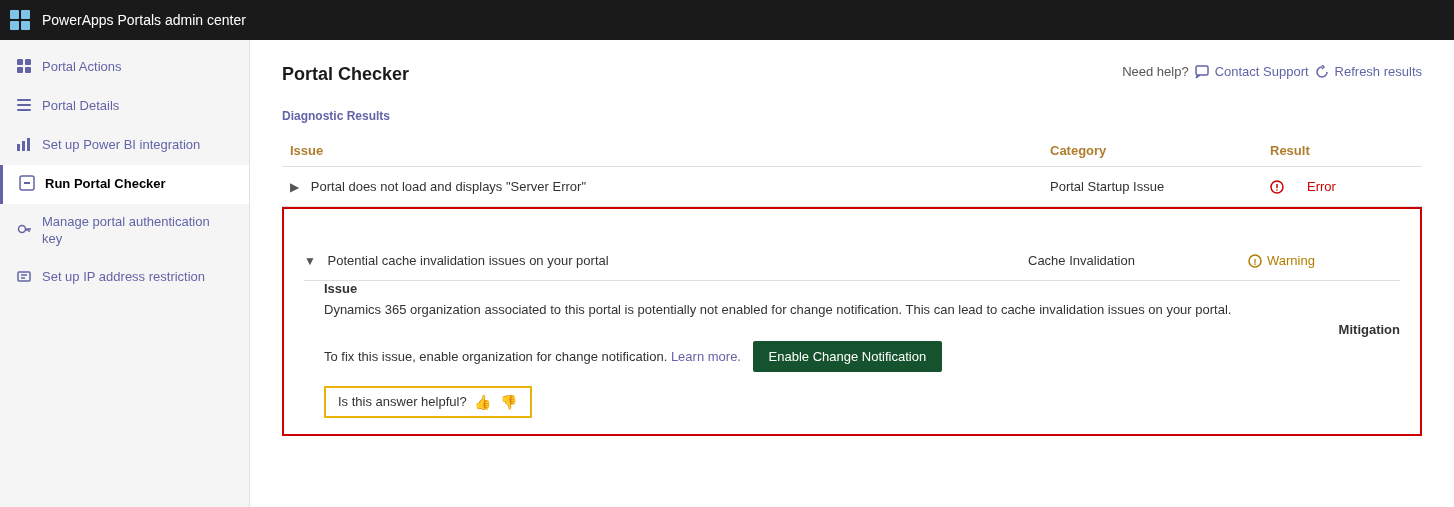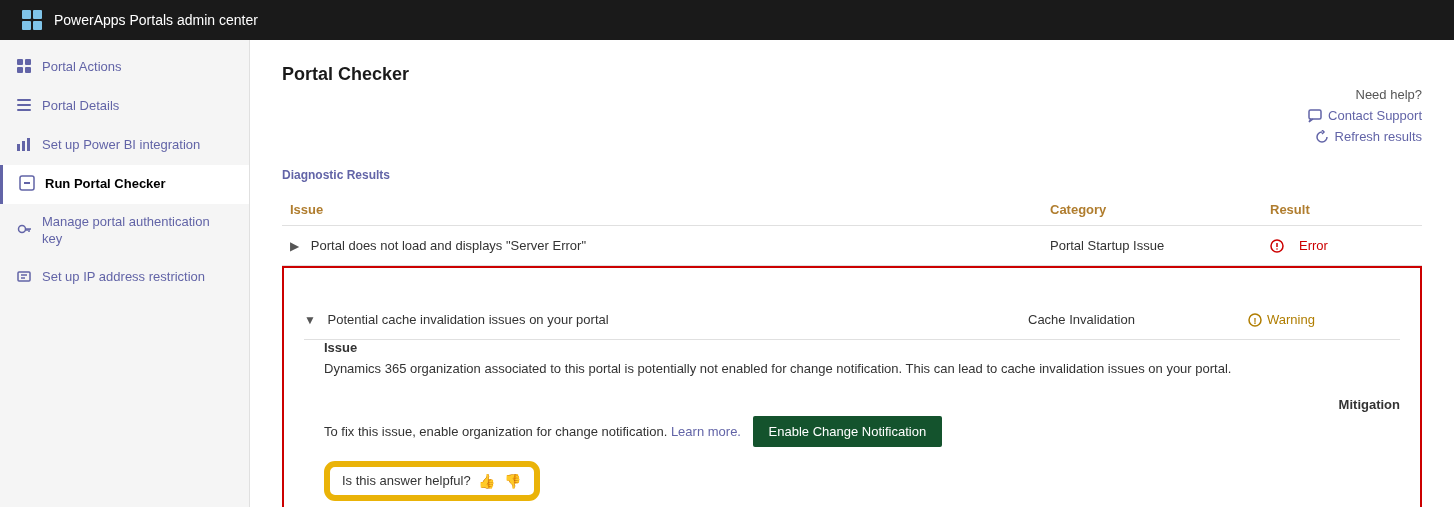--- a/index.html
+++ b/index.html
@@ -4,21 +4,21 @@
   <style>
     * { box-sizing: border-box; margin: 0; padding: 0; }
     body { font-family: 'Segoe UI', Arial, sans-serif; font-size: 14px; color: #333; display: flex; flex-direction: column; height: 507px; overflow: hidden; }
 
     
     .topbar {
       background: #1a1a1a;
       color: #fff;
       display: flex;
       align-items: center;
-      padding: 0 20px;
+      padding: 0 8px;
       height: 40px;
       flex-shrink: 0;
     }
     .topbar-logo {
       width: 24px; height: 24px; margin-right: 10px;
     }
     .topbar-title { font-size: 14px; font-weight: 400; }
 
     
     .layout { display: flex; flex: 1; overflow: hidden; }
@@ -63,21 +63,21 @@
 
     
     .header-row {
       display: flex;
       justify-content: space-between;
       align-items: flex-start;
       margin-bottom: 24px;
     }
     .page-title { font-size: 18px; font-weight: 700; color: #1a1a1a; }
 
-    .header-actions { display: flex; flex-direction: column; align-items: flex-end; gap: 6px; margin-top: 23px; }
+    .header-actions { display: flex; flex-direction: row; align-items: flex-end; gap: 6px; }
     .need-help { font-size: 13px; color: #555; }
     .action-link {
       display: flex; align-items: center; gap: 6px;
       color: #6264a7; font-size: 13px; cursor: pointer; text-decoration: none;
     }
 
     
     .section-title {
       color: #6264a7;
       font-size: 12px;
@@ -102,30 +102,30 @@
       padding: 12px 8px;
       font-size: 13px;
       border-bottom: 1px solid #e0e0e0;
       vertical-align: top;
     }
 
     .expand-icon { color: #555; cursor: pointer; margin-right: 8px; font-size: 12px; }
 
     .issue-text { color: #333; text-align: right; }
 
-    .error-badge { display: flex; align-items: center; gap: 15px; color: #c00; }
+    .error-badge { display: flex; align-items: center; gap: 23px; color: #c00; }
     .warning-badge { display: flex; align-items: center; gap: 5px; color: #b07d00; }
     .expanded-panel {
       border: 2px solid #c00;
       padding: 16px 20px;
       margin: 0 0 8px 0;
     }
 
     .detail-issue-label { font-weight: 700; font-size: 13px; margin-bottom: 4px; }
-    .detail-issue-text { font-size: 13px; color: #333; margin-bottom: 18px; line-height: 1.5; }
+    .detail-issue-text { font-size: 13px; color: #333; margin-bottom: 2px; line-height: 1.5; }
 
     .detail-mitigation-label { font-weight: 700; font-size: 13px; margin-bottom: 4px; text-align: right; }
     .detail-mitigation-text { font-size: 13px; color: #333; line-height: 1.5; margin-bottom: 14px; }
     .learn-more-link { color: #6264a7; cursor: pointer; text-decoration: none; }
 
     .enable-btn {
       background: #14532d;
       color: #fff;
       border: none;
       padding: 8px 16px;
@@ -138,23 +138,23 @@
     .helpful-row {
       display: flex;
       align-items: center;
       gap: 10px;
       margin-top: 12px;
     }
     .helpful-box {
       display: flex;
       align-items: center;
       gap: 8px;
-      border: 6px solid #eab308;
+      border: 2px solid #eab308;
       padding: 6px 12px;
-      border-radius: 11px;
+      border-radius: 0;
       font-size: 13px;
       color: #333;
     }
     .thumb-icon { font-size: 14px; cursor: pointer; color: #6264a7; }
 
   </style>
 </head>
 <body>
 
 <div class="topbar">

